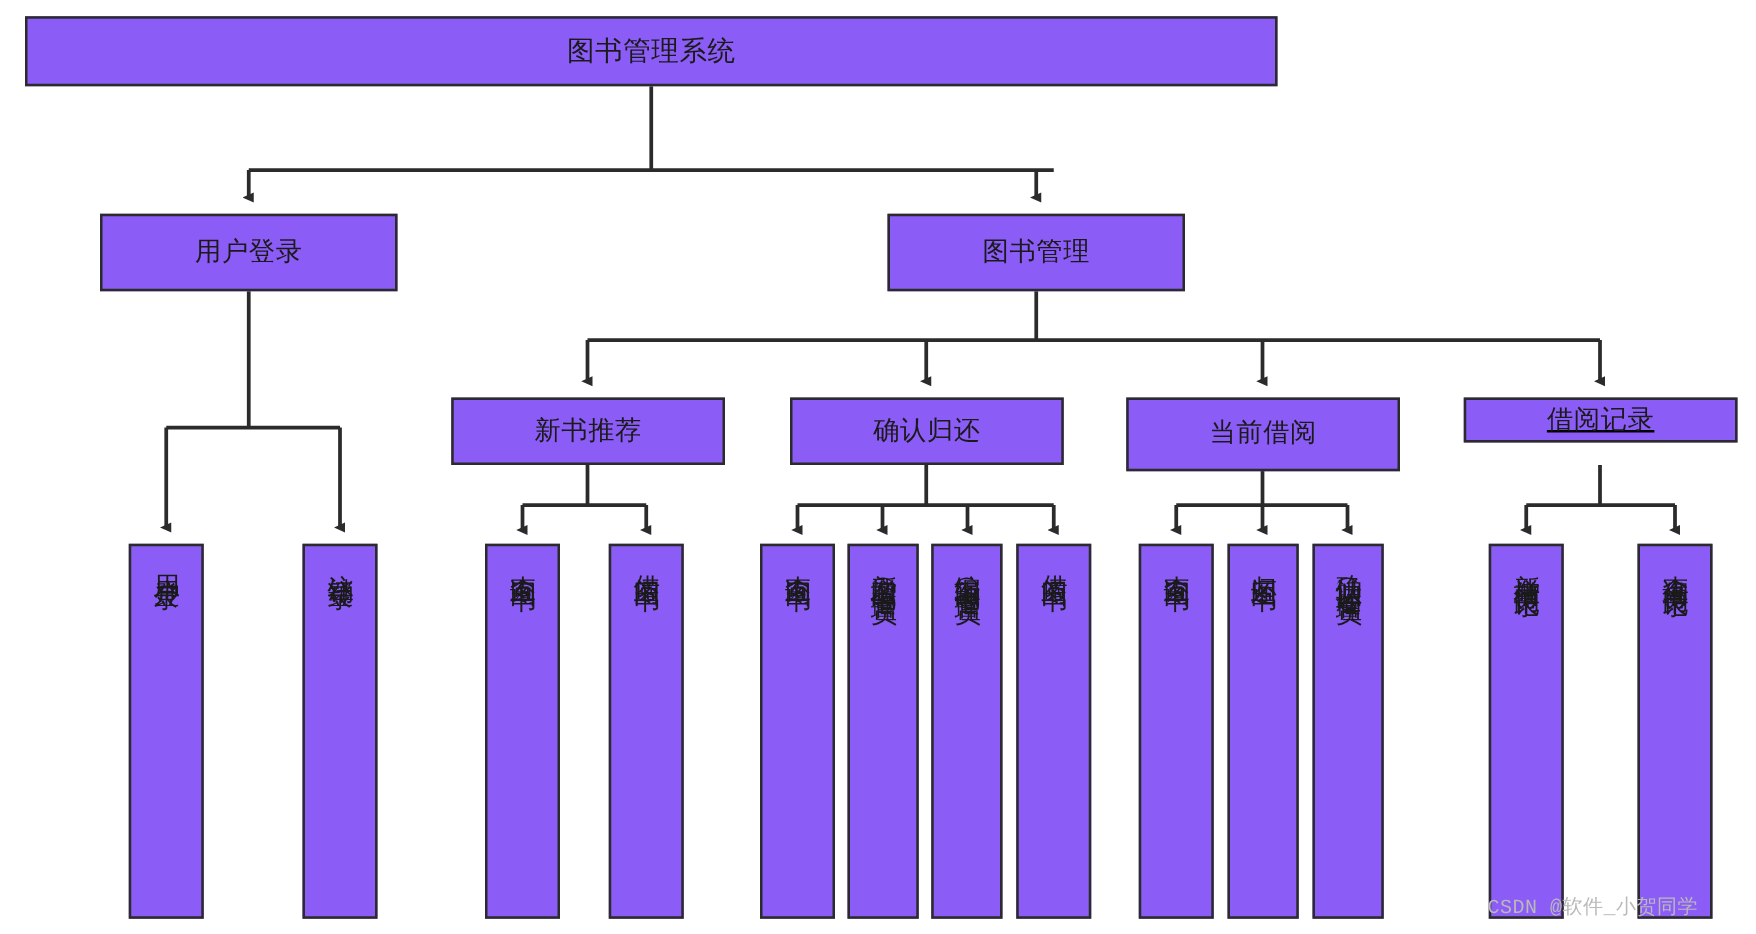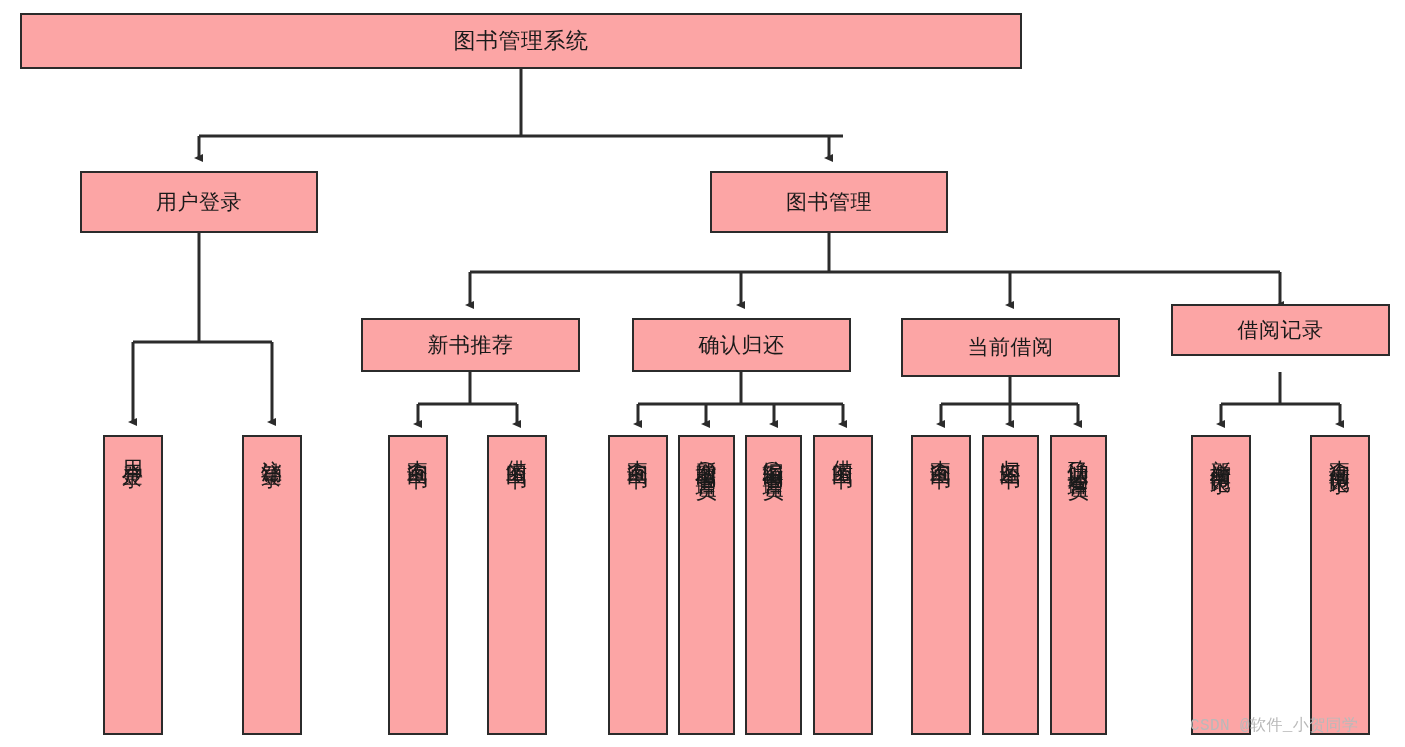--- a/index.html
+++ b/index.html
@@ -24,21 +24,21 @@
     position: absolute;
     left: 0;
     top: 0;
     width: 1405px;
     height: 747px;
     pointer-events: none;
   }
   .node {
     position: absolute;
     box-sizing: border-box;
-    background: #fca5a5;
+    background: #8b5cf6;
     border: 2.5px solid #2b2b2b;
     display: flex;
     align-items: center;
     justify-content: center;
     overflow: hidden;
   }
   .node-label {
     color: #1a1a1a;
     line-height: 1.18;
     white-space: pre;
@@ -141,21 +141,21 @@
 
   <div class="node horizontal" style="left: 710px; top: 171px; width: 238px; height: 62px;">
     <span class="node-label">图书管理</span>
   </div>
   <div class="node horizontal" style="left: 632px; top: 318px; width: 219px; height: 54px;">
     <span class="node-label">确认归还</span>
   </div>
   <div class="node horizontal" style="left: 901px; top: 318px; width: 219px; height: 59px;">
     <span class="node-label">当前借阅</span>
   </div>
-  <div class="node horizontal" style="left: 1171px; top: 304px; width: 219px; height: 52px;">
+  <div class="node horizontal" style="left: 1171px; top: 318px; width: 219px; height: 36px; text-decoration: underline;">
     <span class="node-label">借阅记录</span>
   </div>
 
   <div class="node vertical" style="left: 103px; top: 435px; width: 60px; height: 300px;">
     <span class="node-label">用户登录</span>
   </div>
   <div class="node vertical" style="left: 242px; top: 435px; width: 60px; height: 300px;">
     <span class="node-label">注销登录</span>
   </div>
   <div class="node vertical" style="left: 388px; top: 435px; width: 60px; height: 300px;">

